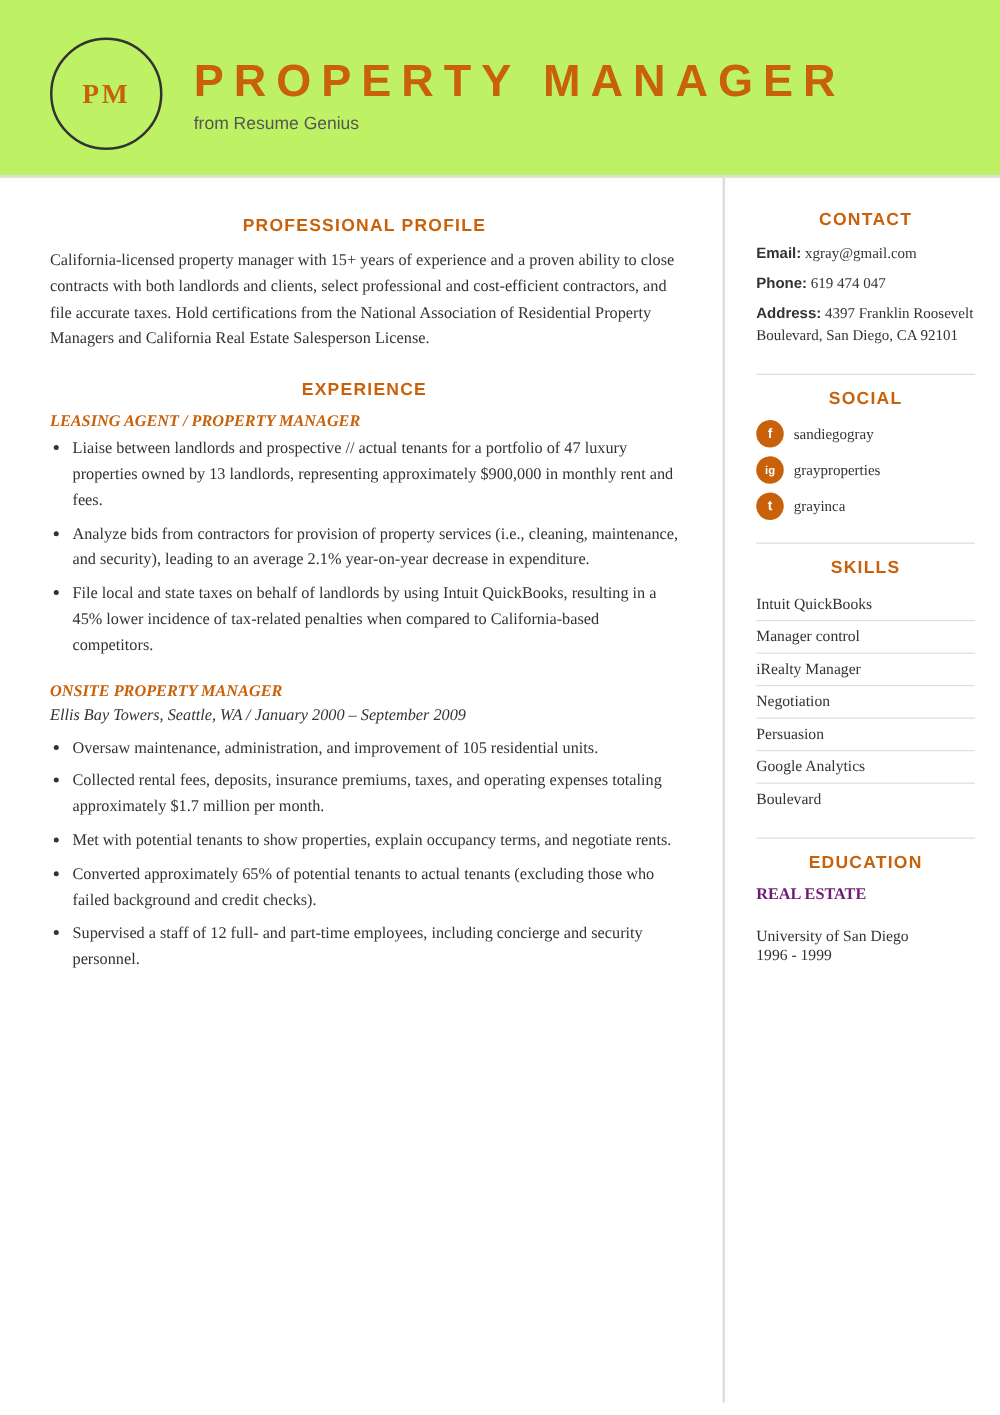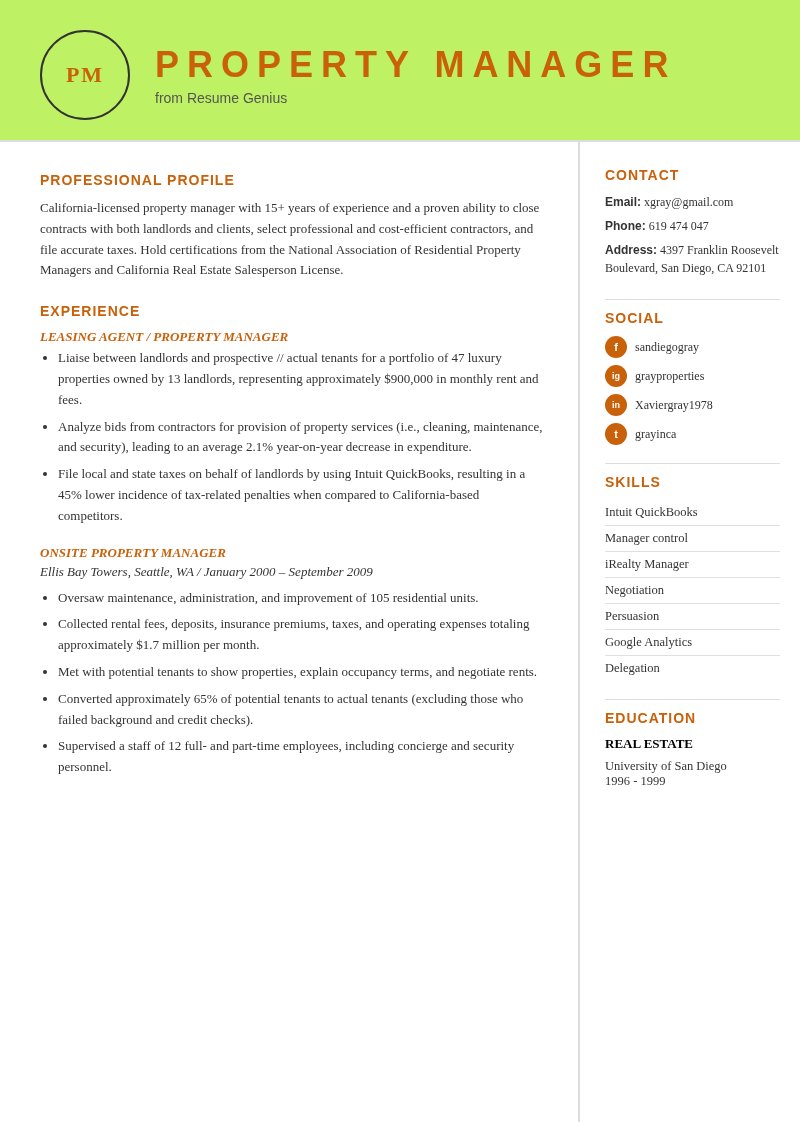--- a/index.html
+++ b/index.html
@@ -74,20 +74,21 @@
 
     
     .section-title {
       font-size: 14px;
       font-weight: bold;
       color: #c8610a;
       letter-spacing: 1px;
       text-transform: uppercase;
       margin-bottom: 10px;
       font-family: Arial, sans-serif;
+      text-align: center;
     }
 
     
     .profile-section { margin-bottom: 22px; }
     .profile-text {
       font-size: 13px;
       line-height: 1.6;
       color: #333;
     }
 
@@ -165,22 +166,22 @@
       padding: 5px 0;
       border-bottom: 1px solid #e0e0e0;
     }
     .skill-item:last-child { border-bottom: none; }
 
     
     .education-section {}
     .edu-degree {
       font-size: 13px;
       font-weight: bold;
-      color: #000000;
-      margin-bottom: 7px;
+      color: #701a75;
+      margin-bottom: 19px;
     }
     .edu-school {
       font-size: 12.5px;
       color: #333;
     }
     .edu-years {
       font-size: 12.5px;
       color: #333;
     }
 
@@ -263,40 +264,36 @@
       <div class="section-title">SOCIAL</div>
       <div class="social-item">
         <div class="social-icon">f</div>
         <span>sandiegogray</span>
       </div>
       <div class="social-item">
         <div class="social-icon" style="font-size:9px;">ig</div>
         <span>grayproperties</span>
       </div>
       <div class="social-item">
-        <div class="social-icon" style="font-size:9px;">in</div>
-        <span>Xaviergray1978</span>
-      </div>
-      <div class="social-item">
         <div class="social-icon">t</div>
         <span>grayinca</span>
       </div>
     </div>
 
     <hr class="divider-line">
 
     <div class="skills-section">
       <div class="section-title">SKILLS</div>
       <div class="skill-item">Intuit QuickBooks</div>
       <div class="skill-item">Manager control</div>
       <div class="skill-item">iRealty Manager</div>
       <div class="skill-item">Negotiation</div>
       <div class="skill-item">Persuasion</div>
       <div class="skill-item">Google Analytics</div>
-      <div class="skill-item">Delegation</div>
+      <div class="skill-item">Boulevard</div>
     </div>
 
     <hr class="divider-line">
 
     <div class="education-section">
       <div class="section-title">EDUCATION</div>
       <div class="edu-degree">REAL ESTATE</div>
       <div class="edu-school">University of San Diego</div>
       <div class="edu-years">1996 - 1999</div>
     </div>

